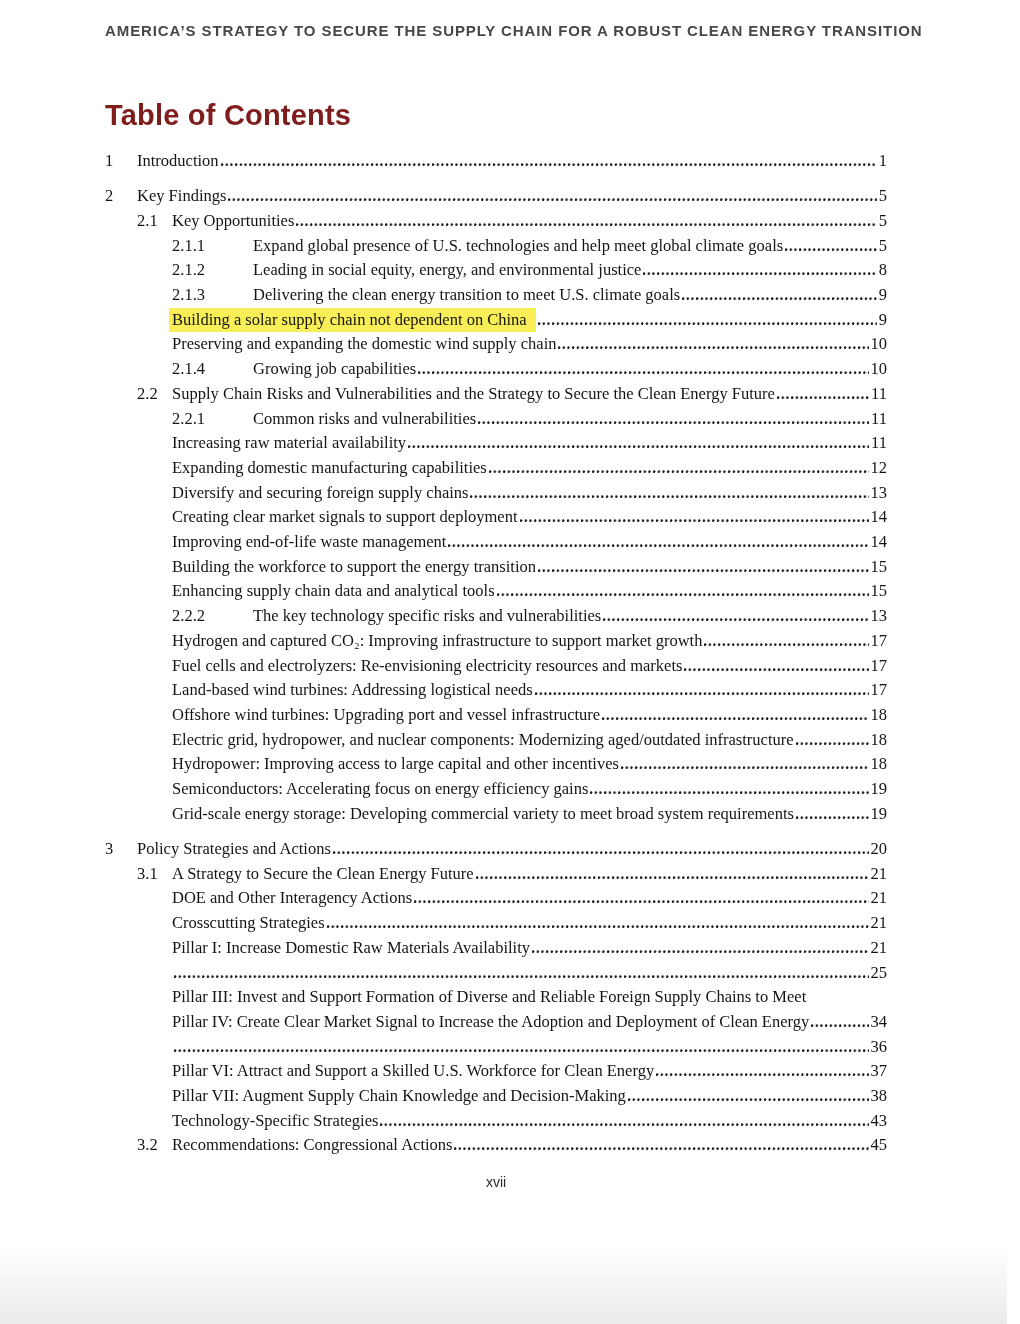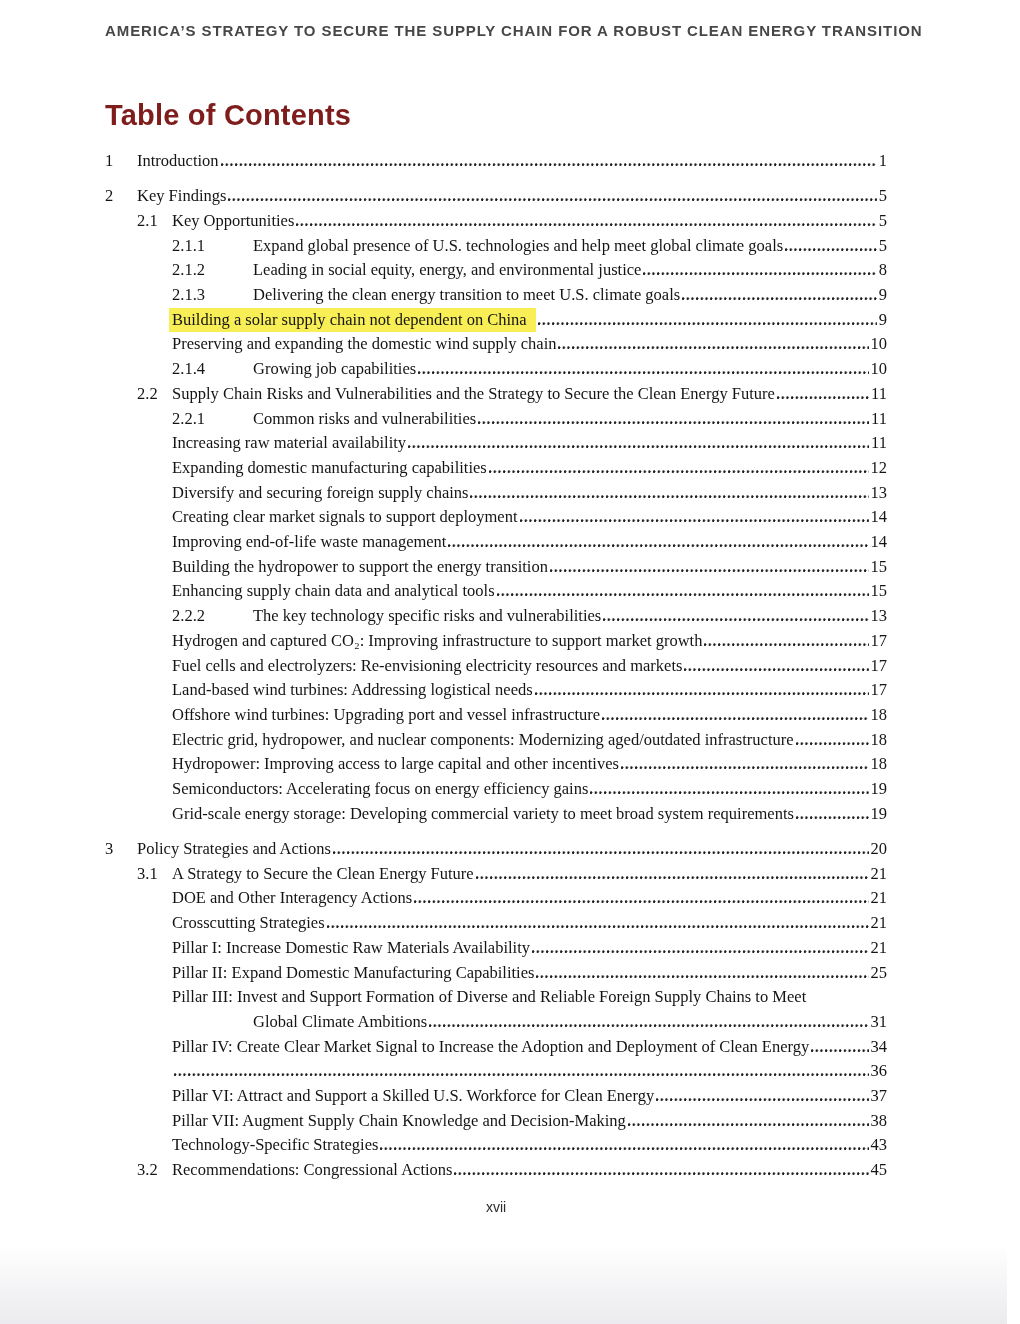--- a/index.html
+++ b/index.html
@@ -133,21 +133,21 @@
         <span class="txt">Creating clear market signals to support deployment</span>
         <span class="dots"></span>
         <span class="pg">14</span>
       </div>
       <div class="row l3u">
         <span class="txt">Improving end-of-life waste management</span>
         <span class="dots"></span>
         <span class="pg">14</span>
       </div>
       <div class="row l3u">
-        <span class="txt">Building the hydropower to support the energy transition</span>
+        <span class="txt">Building the workforce to support the energy transition</span>
         <span class="dots"></span>
         <span class="pg">15</span>
       </div>
       <div class="row l3u">
         <span class="txt">Enhancing supply chain data and analytical tools</span>
         <span class="dots"></span>
         <span class="pg">15</span>
       </div>
       <div class="row l3">
         <span class="num">2.2.2</span>
@@ -216,31 +216,25 @@
         <span class="txt">Crosscutting Strategies</span>
         <span class="dots"></span>
         <span class="pg">21</span>
       </div>
       <div class="row l3u">
         <span class="txt">Pillar I: Increase Domestic Raw Materials Availability</span>
         <span class="dots"></span>
         <span class="pg">21</span>
       </div>
       <div class="row l3u">
-        <span class="txt">Pillar II: Expand Domestic Manufacturing Capabilities</span>
         <span class="dots"></span>
         <span class="pg">25</span>
       </div>
       <div class="row l3u nolead">
         <span class="txt">Pillar III: Invest and Support Formation of Diverse and Reliable Foreign Supply Chains to Meet</span>
-      </div>
-      <div class="row cont">
-        <span class="txt">Global Climate Ambitions</span>
-        <span class="dots"></span>
-        <span class="pg">31</span>
       </div>
       <div class="row l3u">
         <span class="txt">Pillar IV: Create Clear Market Signal to Increase the Adoption and Deployment of Clean Energy</span>
         <span class="dots"></span>
         <span class="pg">34</span>
       </div>
       <div class="row l3u">
         <span class="dots"></span>
         <span class="pg">36</span>
       </div>

